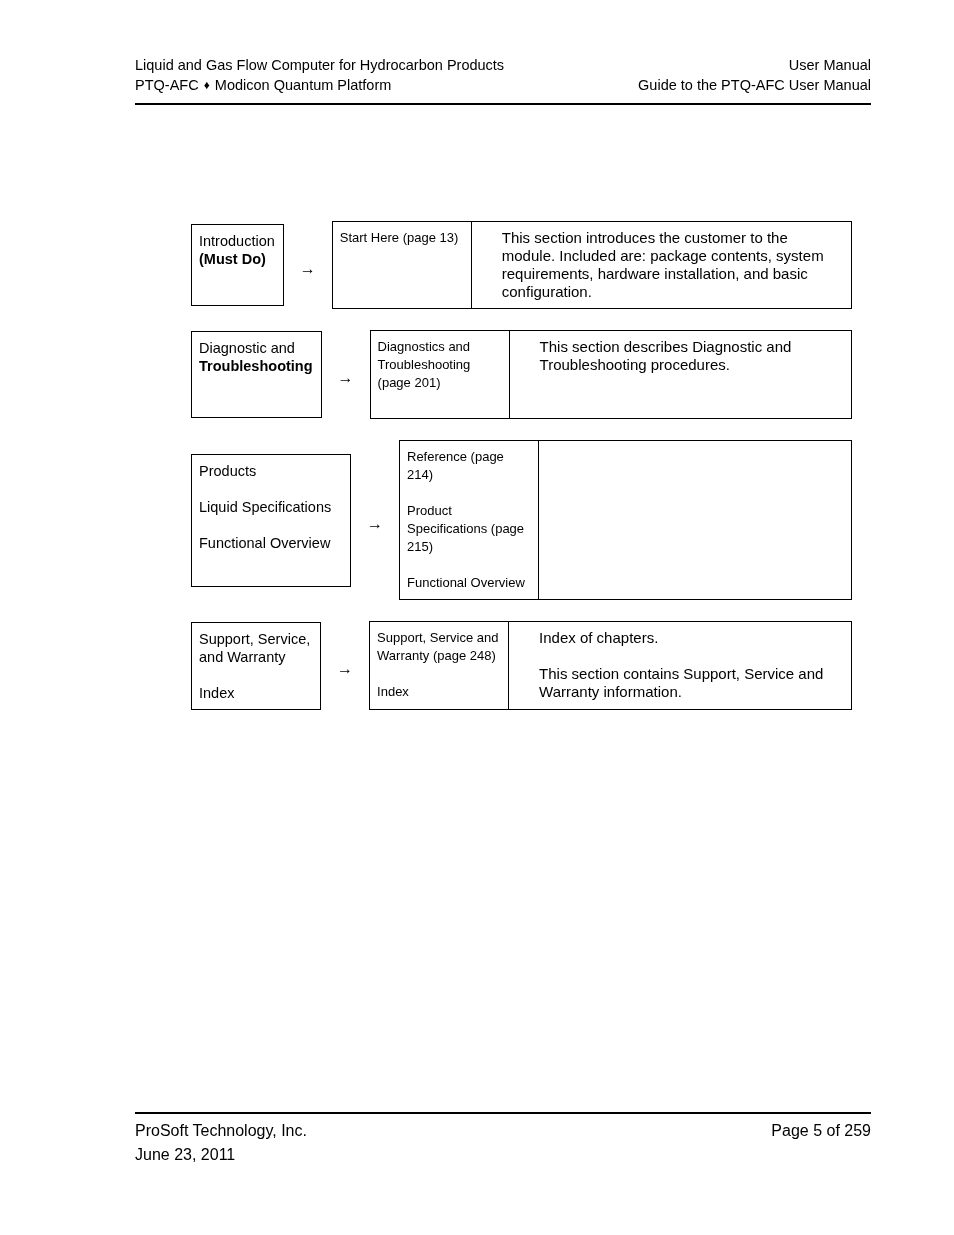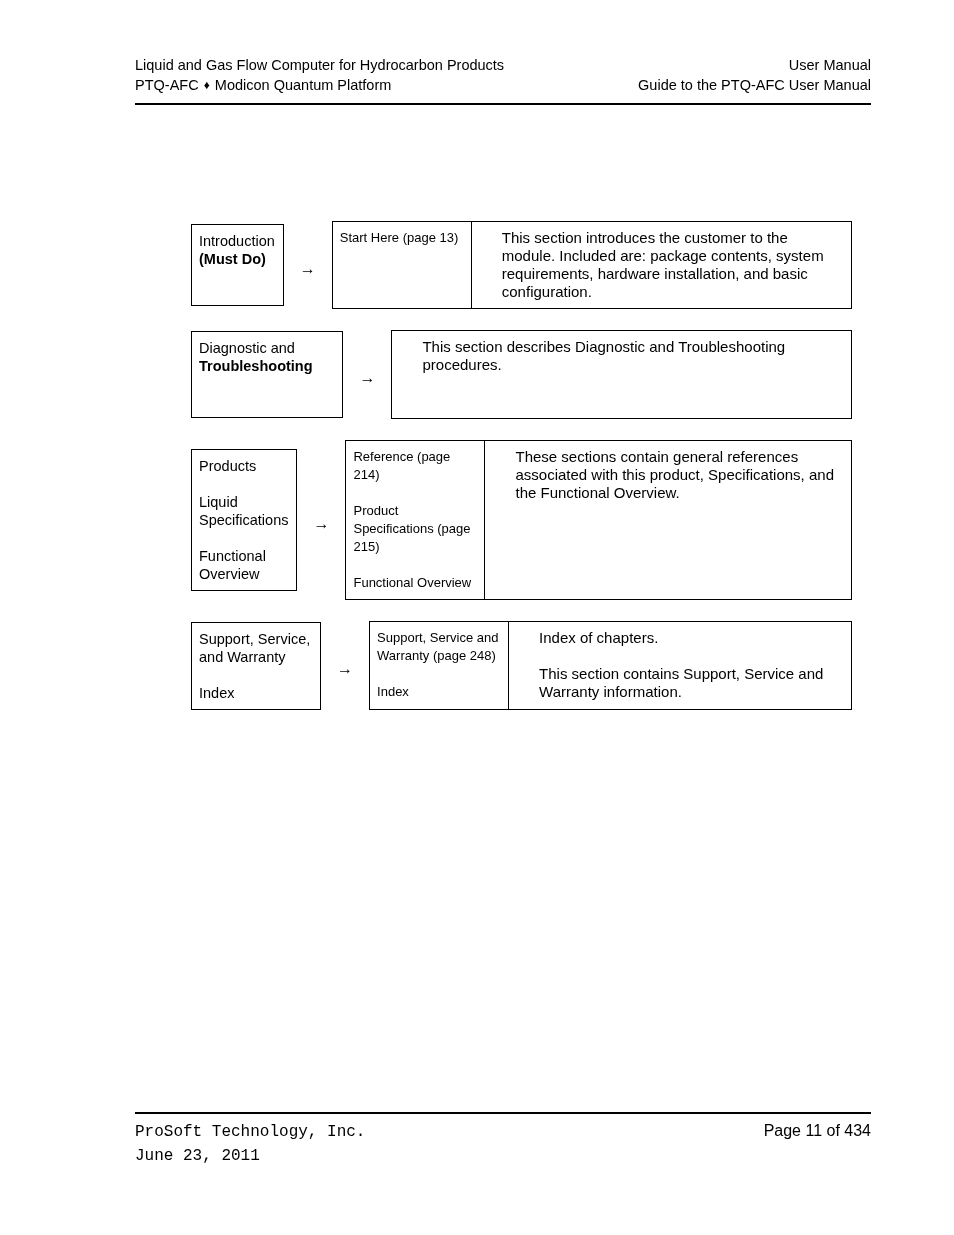--- a/index.html
+++ b/index.html
@@ -139,21 +139,21 @@
     width: 736px;
   }
   .footer-row {
     display: flex;
     justify-content: space-between;
     align-items: baseline;
     font-size: 16px;
     line-height: 24px;
     white-space: nowrap;
   }
-  .footer-left { text-align: right; font-family: Liberation Mono, monospace; }
+  .footer-left { text-align: right; }
   .footer-right { text-align: right; }
 </style>
 </head>
 <body>
 
 <div class="page">
 
   <div class="header">
     <div class="header-row">
       <div class="header-left">Liquid and Gas Flow Computer for Hydrocarbon Products</div>
@@ -184,42 +184,42 @@
       </div>
     </div>
 
     <div class="guide-row">
       <div class="cell-left row-h2">
         <p class="para tight">Diagnostic and</p>
         <p class="para tight">Troubleshooting</p>
       </div>
       <div class="arrow-cell">→</div>
       <div class="pair">
+        <div class="cell-mid row-h2">
+          <p class="para">Diagnostics and Troubleshooting (page 201)</p>
+        </div>
         <div class="cell-right row-h2">
           <p class="para">This section describes Diagnostic and Troubleshooting procedures.</p>
         </div>
       </div>
     </div>
 
     <div class="guide-row">
       <div class="cell-left row-h3">
         <p class="para">Products</p>
         <p class="para">Liquid Specifications</p>
         <p class="para">Functional Overview</p>
       </div>
       <div class="arrow-cell">→</div>
       <div class="pair">
         <div class="cell-mid row-h3">
           <p class="para">Reference (page 214)</p>
           <p class="para">Product Specifications (page 215)</p>
           <p class="para">Functional Overview</p>
         </div>
-        <div class="cell-right row-h3">
-          <p class="para">These sections contain general references associated with this product, Specifications, and the Functional Overview.</p>
-        </div>
       </div>
     </div>
 
     <div class="guide-row">
       <div class="cell-left row-h4">
         <p class="para">Support, Service, and Warranty</p>
         <p class="para">Index</p>
       </div>
       <div class="arrow-cell">→</div>
       <div class="pair">
@@ -233,21 +233,21 @@
         </div>
       </div>
     </div>
 
   </div>
 
   <div class="footer-rule"></div>
   <div class="footer">
     <div class="footer-row">
       <div class="footer-left">ProSoft Technology, Inc.</div>
-      <div class="footer-right">Page 11 of 434</div>
+      <div class="footer-right">Page 5 of 259</div>
     </div>
     <div class="footer-row">
       <div class="footer-left">June 23, 2011</div>
       <div class="footer-right"></div>
     </div>
   </div>
 
 </div>
 
 </body></html>

